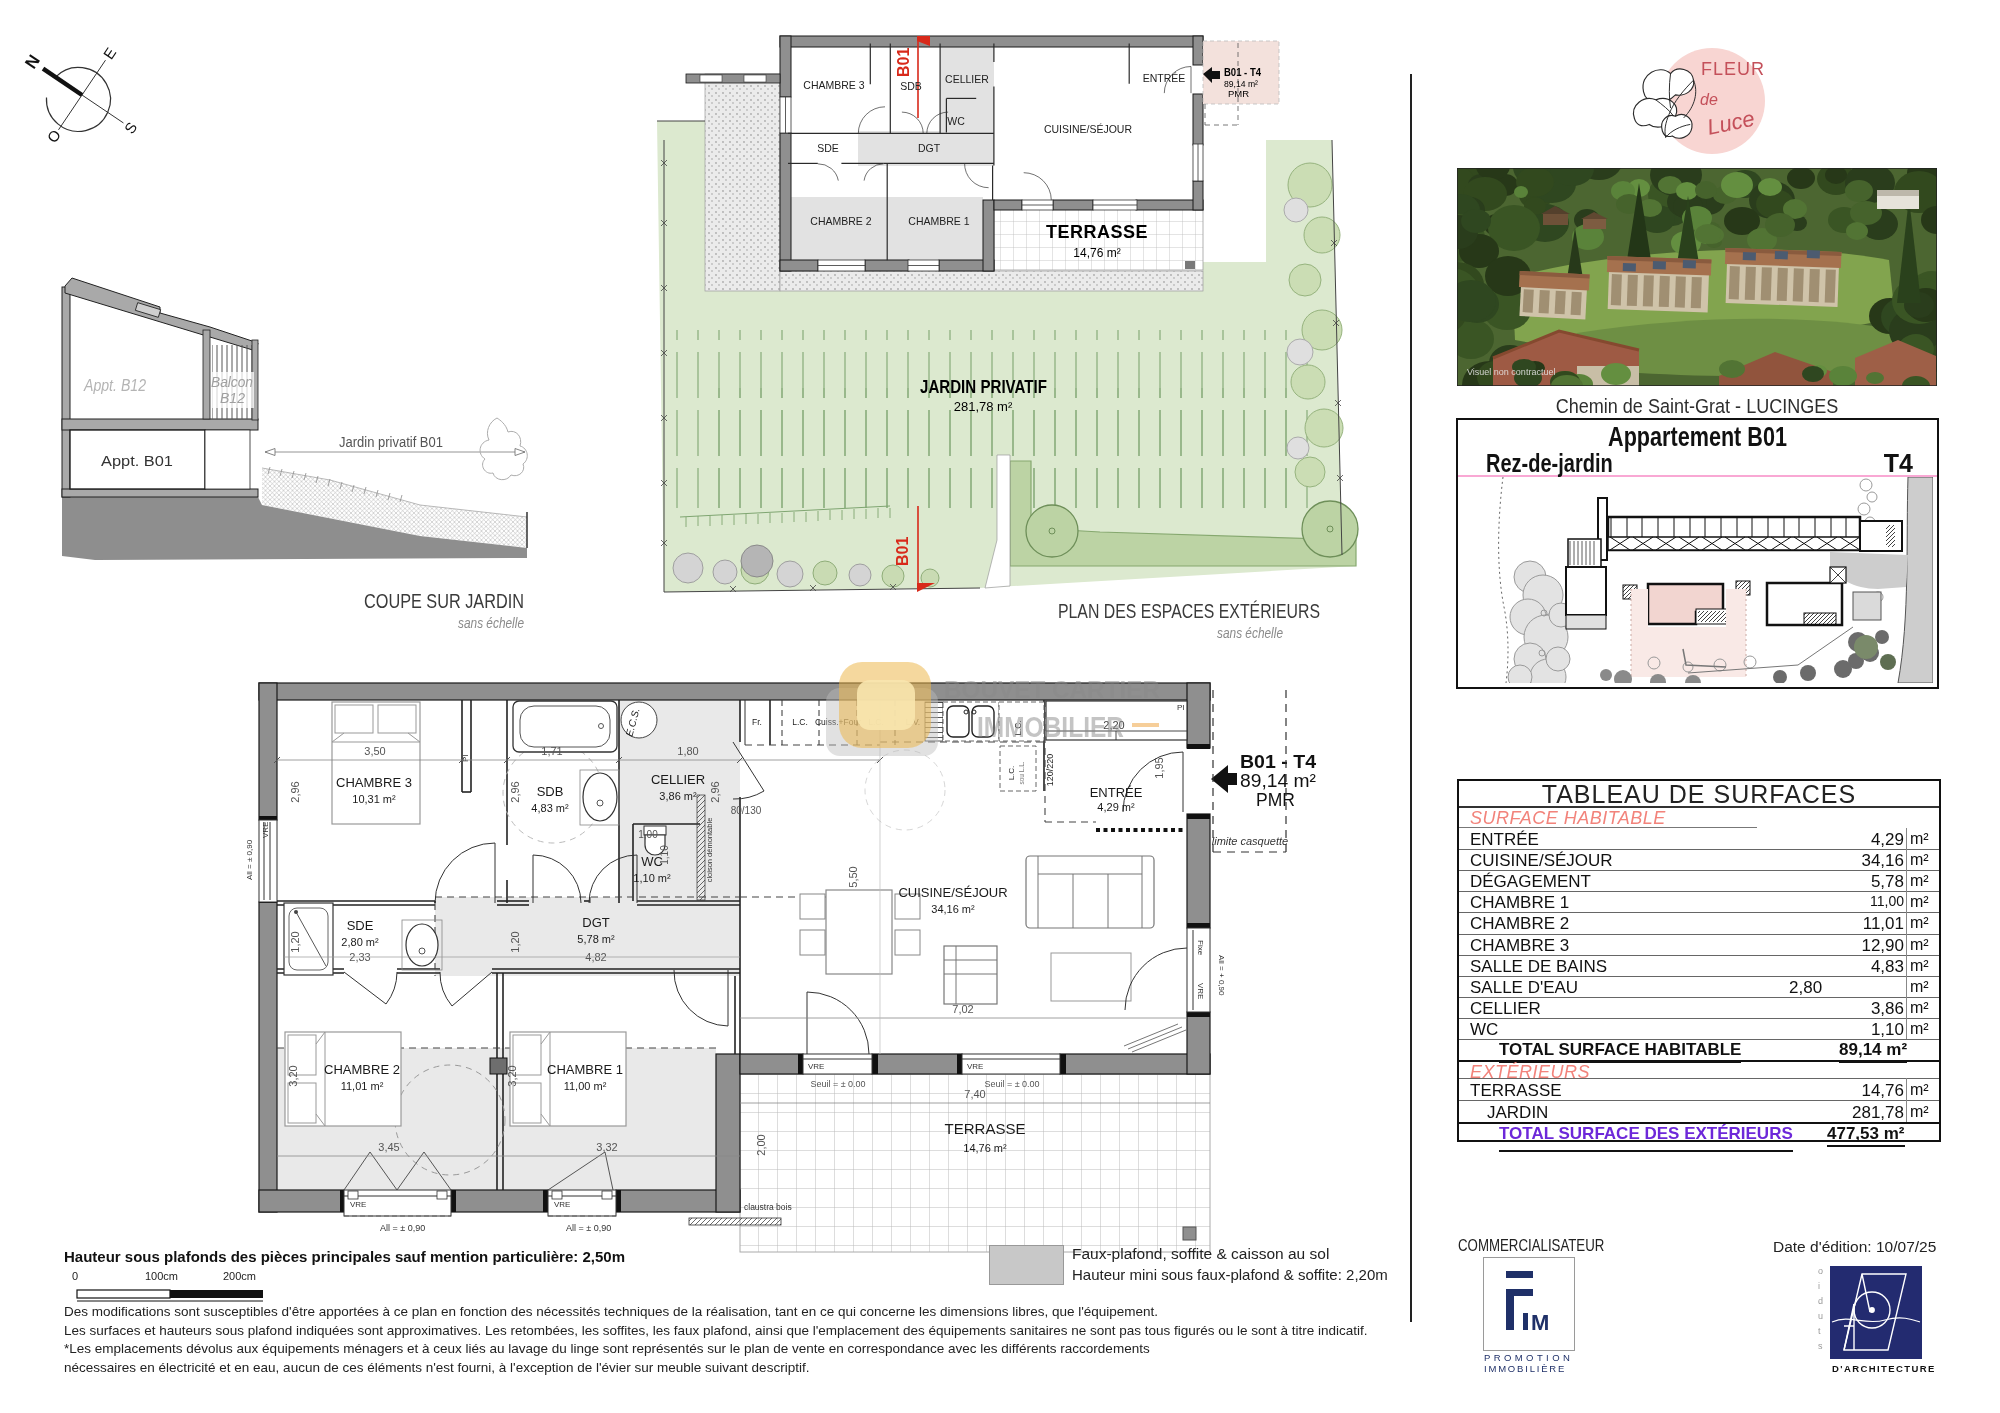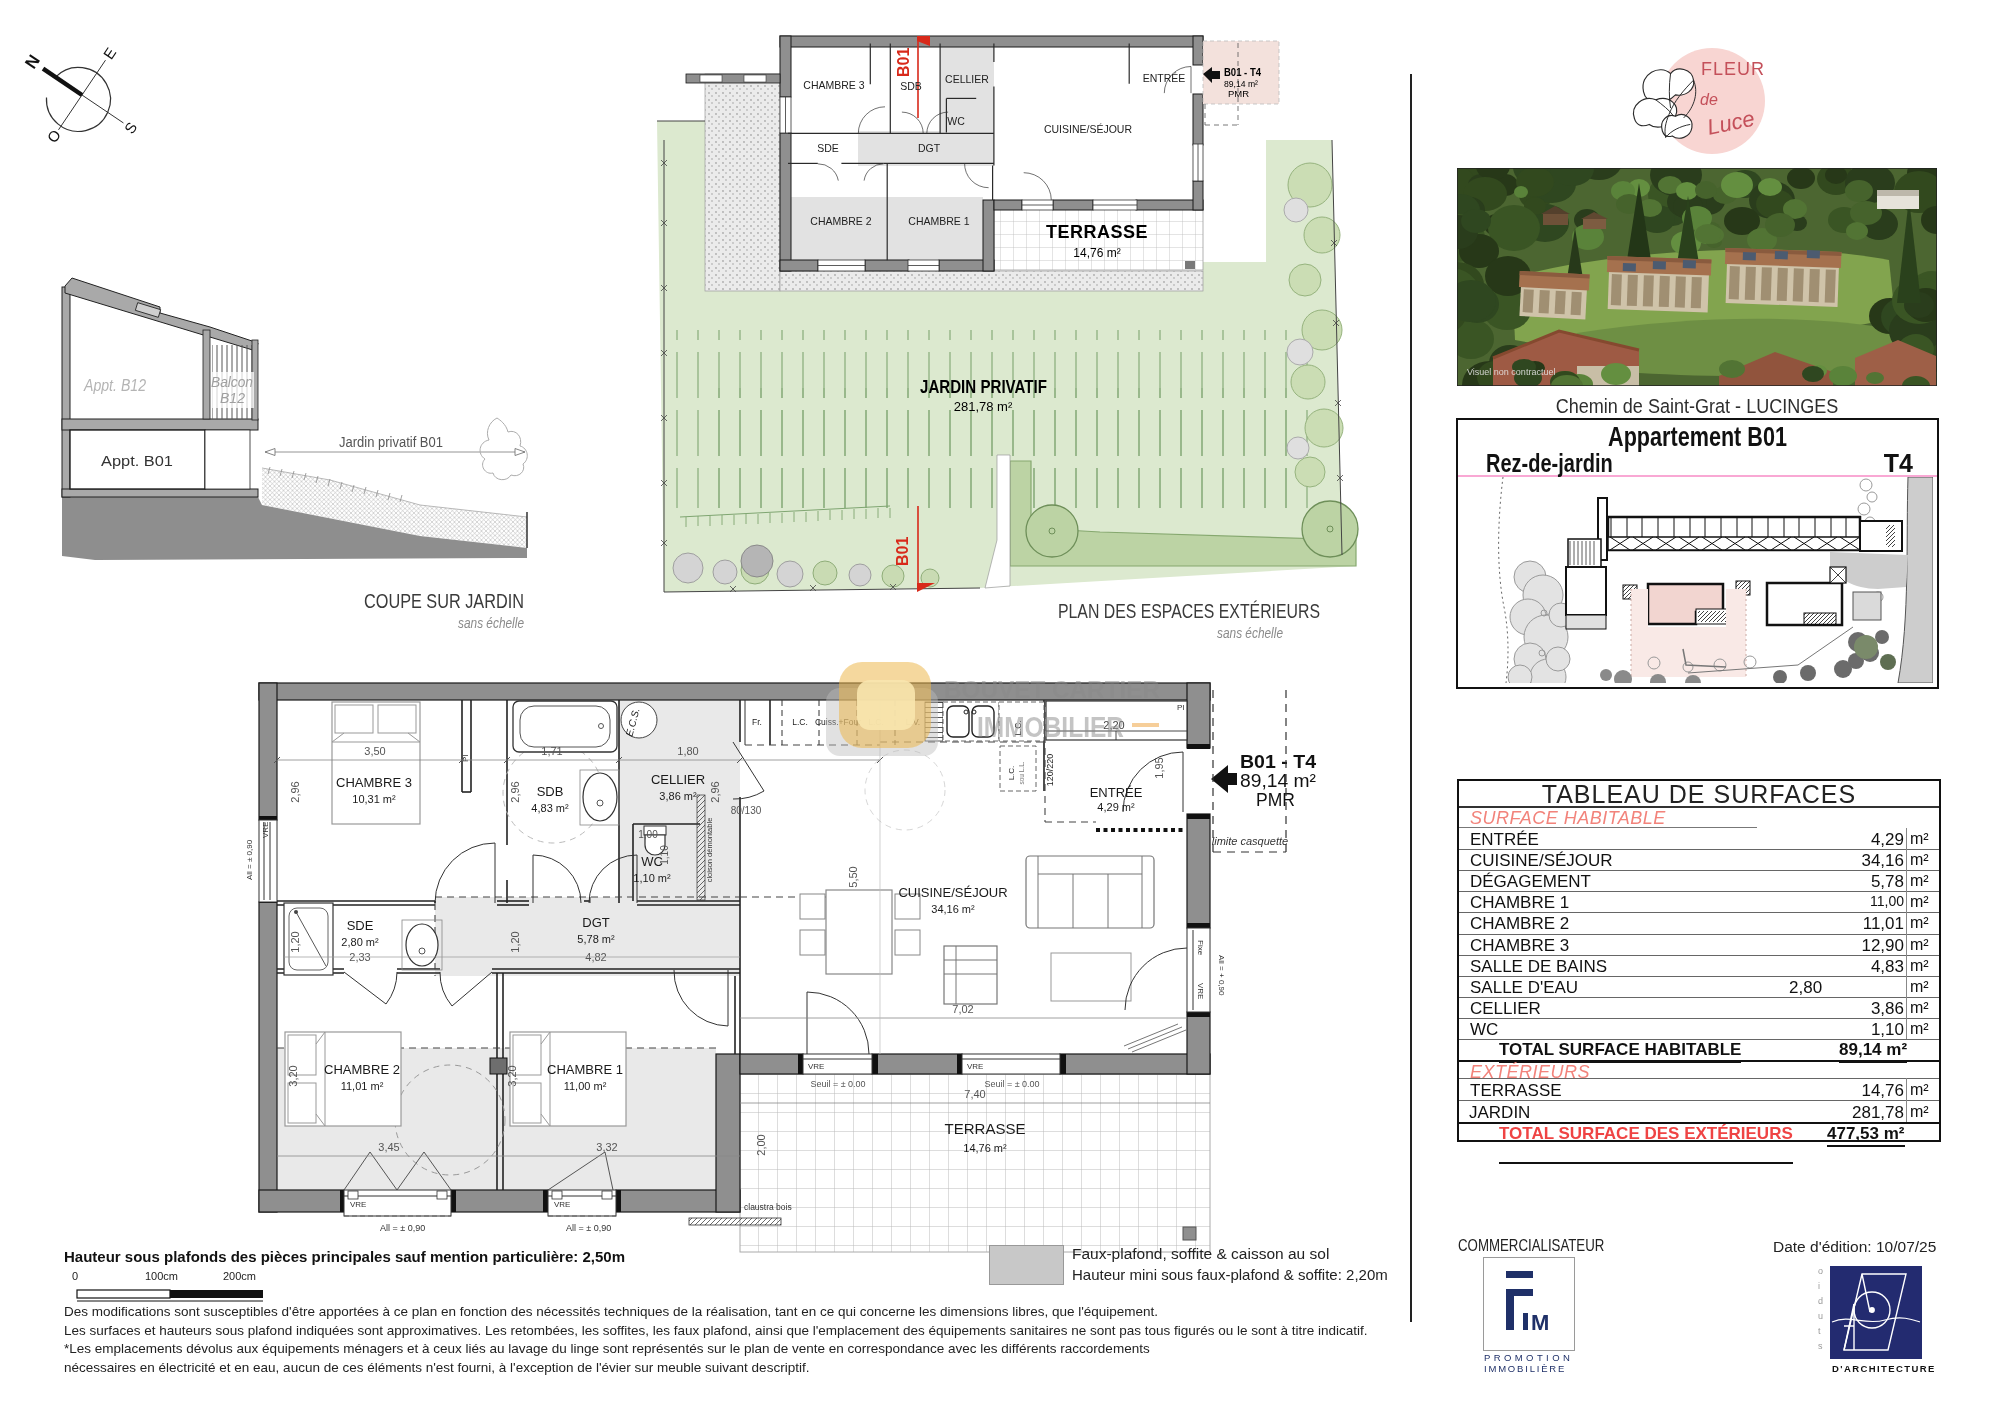--- a/index.html
+++ b/index.html
@@ -953,25 +953,25 @@
 <div class="abs" style="left:447px;top:47px;width:1px;height:211px;background:#888"></div>
 <div class="abs" style="left:40px;top:259px;font-size:17px;font-weight:bold;color:#111;border-bottom:2px solid #111;padding-bottom:1px">TOTAL SURFACE HABITABLE</div>
 <div class="abs" style="left:380px;top:259px;font-size:17px;font-weight:bold;color:#111;border-bottom:2px solid #111;padding-bottom:1px">89,14 m²</div>
 <div class="abs" style="left:0;top:279px;width:100%;height:2px;background:#111"></div>
 <div class="abs" style="left:11px;top:281px;font-size:18px;font-style:italic;color:#F2837B;letter-spacing:0.5px">EXTÉRIEURS</div>
 <div class="abs" style="left:0;top:297px;width:100%;height:1px;background:#666"></div>
 <div class="abs" style="left:11px;top:300px;font-size:17px;color:#111">TERRASSE</div>
 <div class="abs" style="left:330px;top:300px;width:115px;text-align:right;font-size:17px;color:#111">14,76</div>
 <div class="abs" style="left:451px;top:300px;font-size:16px;color:#111">m²</div>
 <div class="abs" style="left:0;top:319px;width:100%;height:1px;background:#666"></div>
-<div class="abs" style="left:10px;top:322px;font-size:17px;color:#111">JARDIN</div>
+<div class="abs" style="left:28px;top:322px;font-size:17px;color:#111">JARDIN</div>
 <div class="abs" style="left:330px;top:322px;width:115px;text-align:right;font-size:17px;color:#111">281,78</div>
 <div class="abs" style="left:451px;top:322px;font-size:16px;color:#111">m²</div>
 <div class="abs" style="left:0;top:341px;width:100%;height:2px;background:#111"></div>
-<div class="abs" style="left:40px;top:343px;font-size:17px;font-weight:bold;color:#ef4444;border-bottom:2px solid #111;padding-bottom:18px">TOTAL SURFACE DES EXTÉRIEURS</div>
+<div class="abs" style="left:40px;top:343px;font-size:17px;font-weight:bold;color:#6d28d9;border-bottom:2px solid #111;padding-bottom:6px">TOTAL SURFACE DES EXTÉRIEURS</div>
 <div class="abs" style="left:368px;top:343px;font-size:17px;font-weight:bold;color:#111;border-bottom:2px solid #111;padding-bottom:1px">477,53 m²</div>
 <div class="abs" style="left:447px;top:297px;width:1px;height:44px;background:#888"></div>
 
 </div>
 
 <div class="abs" style="left:1458px;top:1236px;font-size:17px;color:#222;transform:scaleX(0.78);transform-origin:left top">COMMERCIALISATEUR</div>
 <div class="abs" style="left:1773px;top:1238px;font-size:15.5px;color:#222">Date d'édition:</div>
 <div class="abs" style="left:1876px;top:1238px;font-size:15.5px;color:#222">10/07/25</div>
 
 <svg class="abs" style="left:1483px;top:1257px" width="95" height="120" viewBox="0 0 95 120">

